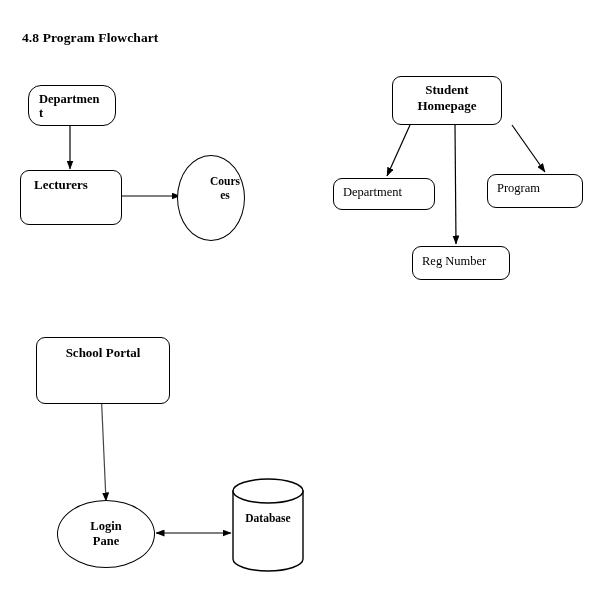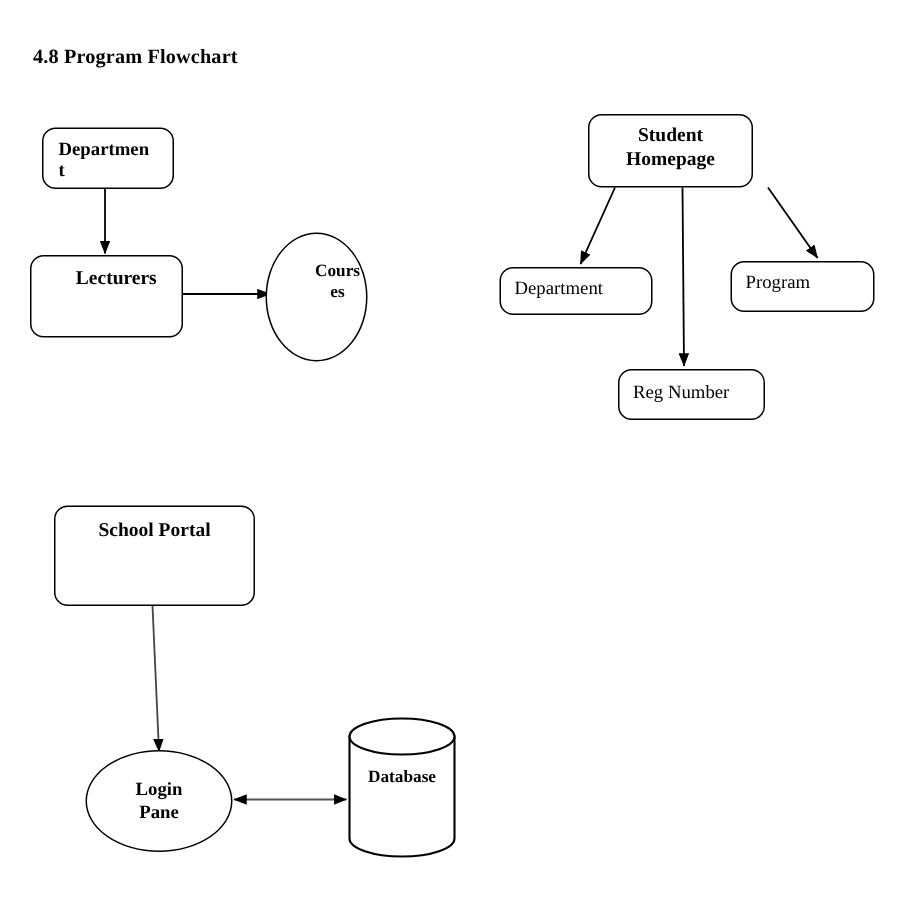--- a/index.html
+++ b/index.html
@@ -53,26 +53,26 @@
   }
 
   .bold { font-weight: bold; }
   .reg  { font-weight: normal; }
 
   
   #node-department-1 {
     left: 28px; top: 85px; width: 88px; height: 41px;
     padding: 6px 0 0 10px;
     font-size: 12.5px;
+    border-radius: 13px;
   }
   #node-lecturers {
     left: 20px; top: 170px; width: 102px; height: 55px;
     padding: 7px 0 0 13px;
     font-size: 13px;
-    text-align: center;
   }
   #node-courses {
     left: 177px; top: 155px; width: 68px; height: 86px;
     display: flex;
     align-items: flex-start;
     justify-content: flex-end;
     text-align: center;
     padding-top: 18px;
     font-size: 11.5px;
     line-height: 1.25;

